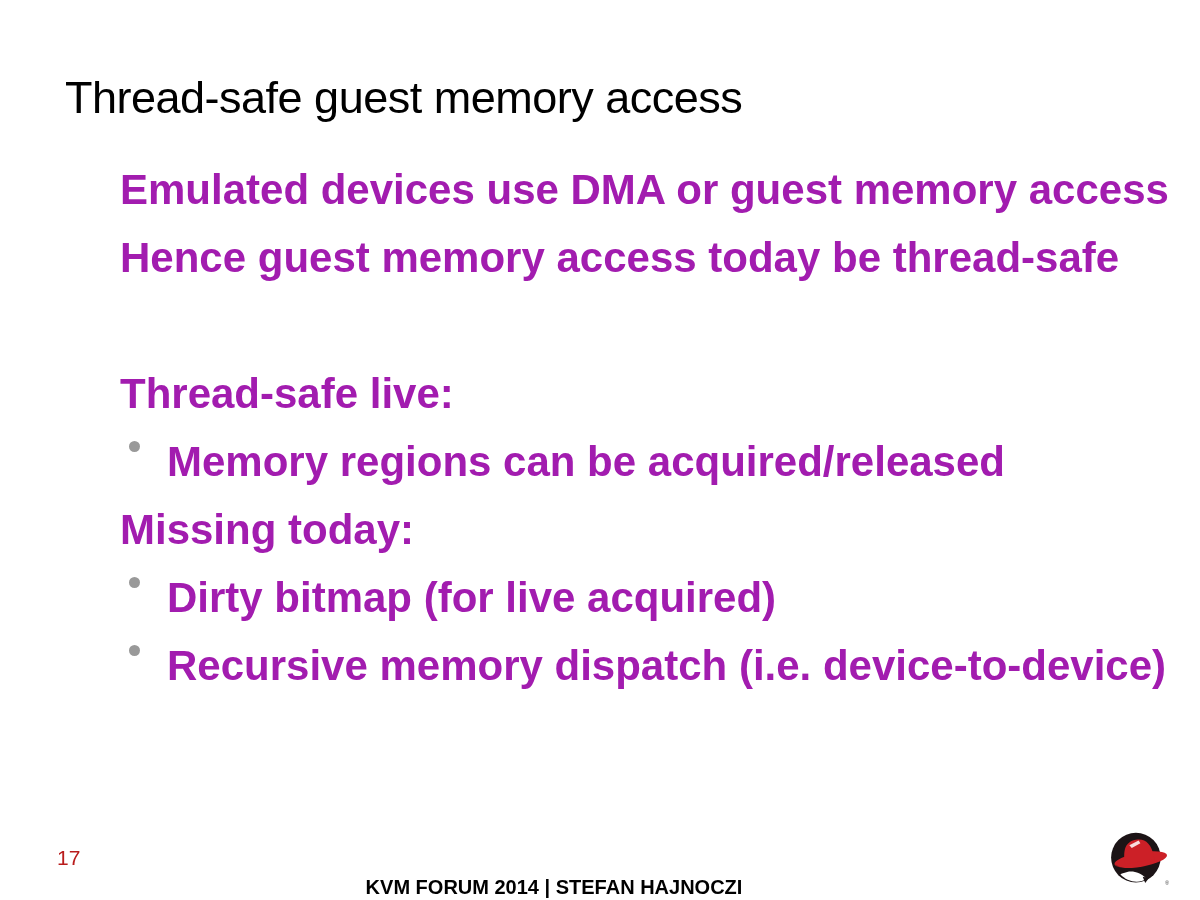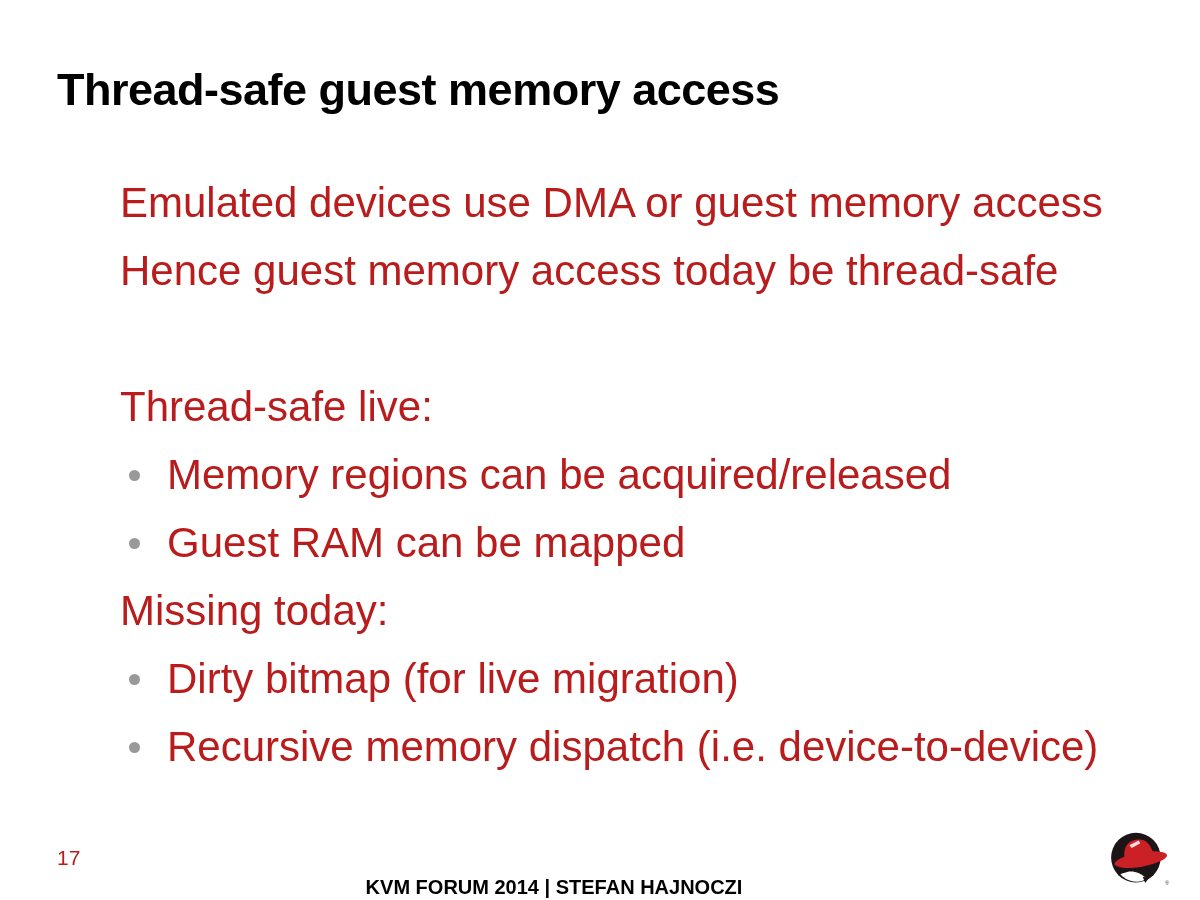--- a/index.html
+++ b/index.html
@@ -13,42 +13,43 @@
     height: 900px;
     background: #ffffff;
     overflow: hidden;
     font-family: "Liberation Sans", sans-serif;
     color: #000000;
   }
   .title {
     position: absolute;
     left: 57px;
     top: 64px;
-    margin: 0;
+    margin: 8px;
     font-size: 45px;
     line-height: 1.15;
-    font-weight: bold;
+    font-weight: normal;
     letter-spacing: -0.5px;
     color: #000000;
     white-space: nowrap;
   }
   .body-block {
     position: absolute;
     left: 120px;
     top: 169px;
     width: 1030px;
   }
   .line {
     height: 68px;
     display: flex;
-    align-items: center;
+    align-items: flex-start;
     font-size: 42px;
     line-height: 1;
-    color: #b91c1c;
+    color: #a21caf;
     white-space: nowrap;
+    font-weight: bold;
   }
   .line.bulleted {
     padding-left: 9px;
   }
   .dot {
     width: 11px;
     height: 11px;
     border-radius: 50%;
     background: #999999;
     margin-right: 27px;
@@ -97,30 +98,26 @@
       <span>Hence guest memory access today be thread-safe</span>
     </div>
     <div class="line"></div>
     <div class="line">
       <span>Thread-safe live:</span>
     </div>
     <div class="line bulleted">
       <span class="dot"></span>
       <span>Memory regions can be acquired/released</span>
     </div>
-    <div class="line bulleted">
-      <span class="dot"></span>
-      <span>Guest RAM can be mapped</span>
-    </div>
     <div class="line">
       <span>Missing today:</span>
     </div>
     <div class="line bulleted">
       <span class="dot"></span>
-      <span>Dirty bitmap (for live migration)</span>
+      <span>Dirty bitmap (for live acquired)</span>
     </div>
     <div class="line bulleted">
       <span class="dot"></span>
       <span>Recursive memory dispatch (i.e. device-to-device)</span>
     </div>
   </div>
 
   <div class="page-number">17</div>
 
   <div class="footer-text">KVM FORUM 2014 | STEFAN HAJNOCZI</div>

